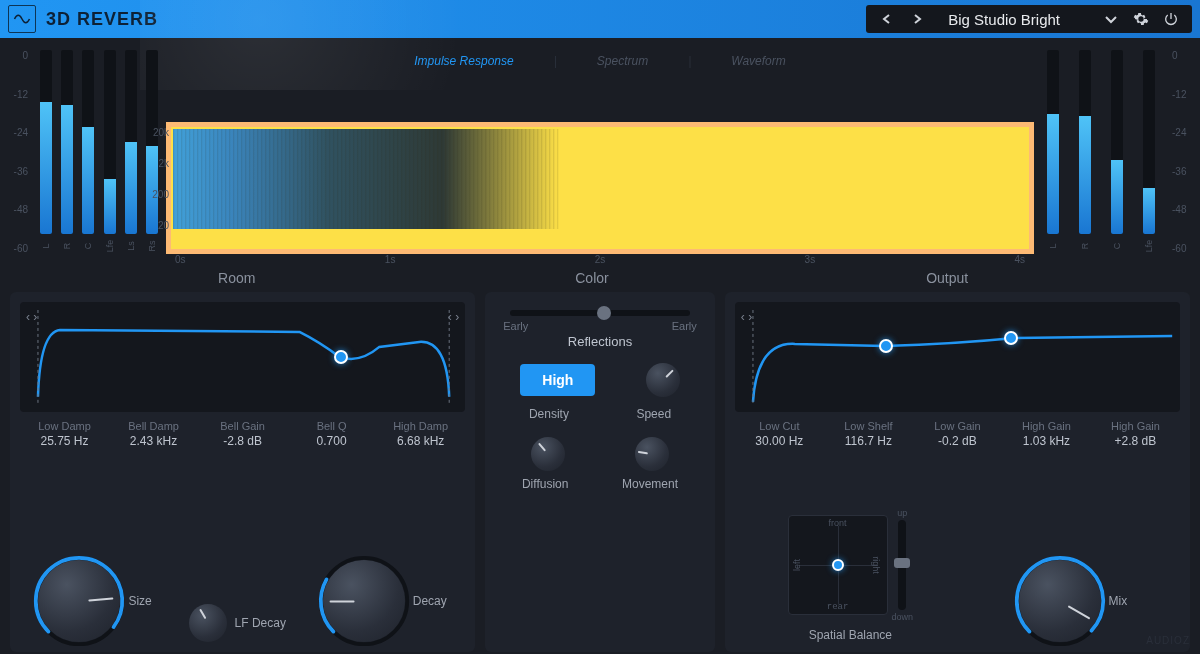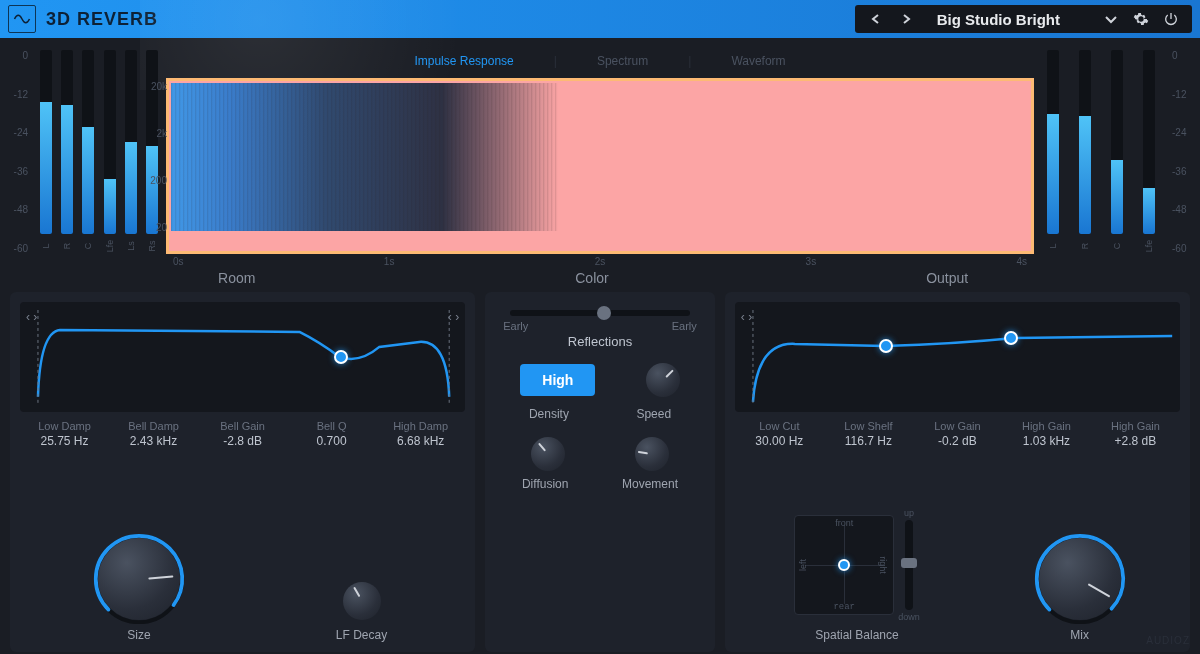--- a/index.html
+++ b/index.html
@@ -5,39 +5,39 @@
 * { margin: 0; padding: 0; box-sizing: border-box; font-family: -apple-system, BlinkMacSystemFont, "Segoe UI", Arial, sans-serif; }
 body { background: #1a1d24; color: #9fa5b0; width: 1200px; height: 654px; overflow: hidden; font-size: 13px; }
 
 .header { height: 38px; background: linear-gradient(90deg, #2196f3 0%, #1976d2 100%); display: flex; align-items: center; padding: 0 8px; position: relative; }
 .header::before { content:""; position:absolute; left:140px; top:-50px; width:400px; height:140px; background: radial-gradient(circle at 30% 50%, rgba(255,255,255,0.08) 0%, transparent 70%); pointer-events:none; }
 .logo-box { width: 28px; height: 28px; border: 1px solid #0d3556; display: flex; align-items: center; justify-content: center; margin-right: 10px; border-radius: 2px; }
 .logo-box svg { width: 18px; height: 18px; }
 .title { font-weight: 600; font-size: 18px; color: #0d2136; letter-spacing: 1px; }
 .header-right { margin-left: auto; display: flex; align-items: center; gap: 12px; background: #14171d; height: 28px; padding: 0 12px; border-radius: 3px; }
 .nav-btn { width: 18px; height: 18px; display: flex; align-items: center; justify-content: center; cursor: pointer; color: #cfd3da; }
-.preset-name { color: #e8eaed; font-size: 15px; font-weight: 700; padding: 0 30px 0 10px; }
+.preset-name { color: #e8eaed; font-size: 15px; font-weight: 400; padding: 0 30px 0 10px; }
 .hdr-icon { width: 18px; height: 18px; cursor: pointer; color: #cfd3da; display:flex; align-items:center; justify-content:center;}
 
 .viz-section { height: 222px; display: flex; padding: 12px 10px 6px 10px; gap: 6px; }
 .meter-group { width: 150px; display: flex; flex-direction: column; }
 .meter-bars { flex: 1; display: flex; gap: 6px; align-items: flex-end; position: relative; }
 .meter-scale { display: flex; flex-direction: column; justify-content: space-between; height: 100%; font-size: 10px; color: #4a5260; text-align: right; padding-right: 4px; width: 22px; }
 .meter-scale.right { text-align: left; padding-left: 4px; padding-right: 0; }
 .bar-col { flex: 1; display: flex; flex-direction: column; align-items: center; gap: 4px; height: 100%; }
 .bar-bg { flex: 1; width: 12px; background: #0f1217; border-radius: 2px; position: relative; overflow: hidden; }
 .bar-fill { position: absolute; bottom: 0; width: 100%; background: linear-gradient(180deg, #4fc3f7 0%, #1976d2 100%); }
 .bar-label { font-size: 9px; color: #4a5260; transform: rotate(-90deg); width: 12px; height: 16px; display: flex; align-items: center; justify-content: center; }
 
 .spectro-area { flex: 1; display: flex; flex-direction: column; }
-.viz-tabs { display: flex; justify-content: center; gap: 40px; padding: 4px 0 10px 0; font-size: 12px; }
+.viz-tabs { display: flex; justify-content: center; gap: 40px; padding: 4px 0 10px 0; font-size: 12px; font-style: italic; }
 .viz-tab { color: #4a5260; cursor: pointer; }
 .viz-tab.active { color: #2196f3; }
 .tab-sep { color: #2a2f3a; }
-.spectro { flex: 1; background: #fca5a5; position: relative; border: 3px solid #fdba74; }
+.spectro { flex: 1; background: #fde047; position: relative; border: 5px solid #fdba74; margin-top: 44px; }
 .spectro-y { position: absolute; left: -30px; top: 0; bottom: 18px; width: 28px; display: flex; flex-direction: column; justify-content: space-between; font-size: 10px; color: #4a5260; text-align: right; }
 .spectro-x { position: absolute; bottom: -16px; left: 0; right: 0; display: flex; justify-content: space-between; font-size: 10px; color: #4a5260; padding: 0 4px; }
 .spectro-img { position: absolute; left: 2px; top: 2px; bottom: 20px; width: 45%; background: linear-gradient(90deg, #2196f3 0%, #1976d2 15%, #0d3a66 40%, #0b1d33 70%, transparent 100%); opacity: 0.85; }
 .spectro-img::after { content: ""; position: absolute; inset:0; background: repeating-linear-gradient(90deg, rgba(0,0,0,0.15) 0px, transparent 2px, transparent 4px); }
 
 .section-labels { display: flex; padding: 10px 16px 6px 0; }
 .section-label { text-align: center; color: #8a919e; font-size: 14px; }
 .sl-room { width: 480px; }
 .sl-color { width: 240px; }
 .sl-output { width: 480px; }
@@ -52,21 +52,21 @@
 .eq-curve { position: absolute; inset: 0; }
 .eq-handle { position: absolute; width: 14px; height: 14px; background: #2196f3; border: 2px solid #fff; border-radius: 50%; box-shadow: 0 0 6px rgba(33,150,243,0.8); transform: translate(-50%, -50%); cursor: pointer; }
 .eq-arrows { position: absolute; font-size: 12px; color: #7a828f; display:flex; gap:2px; }
 
 .param-row { display: flex; justify-content: space-around; font-size: 11px; }
 .param { text-align: center; flex: 1; }
 .param-label { color: #6a7280; font-size: 11px; }
 .param-value { color: #bfc5cf; font-size: 12px; margin-top: 2px; }
 
 .knob-row { display: flex; justify-content: space-around; align-items: flex-end; flex: 1; padding-top: 12px; }
-.knob-block { display: flex; flex-direction: column; align-items: center; gap: 8px; }
+.knob-block { display: flex; align-items: center; gap: 8px; }
 .knob { border-radius: 50%; background: radial-gradient(circle at 35% 30%, #4a5260 0%, #2a2f3a 60%, #1e222b 100%); position: relative; cursor: pointer; }
 .knob.lg { width: 82px; height: 82px; }
 .knob.md { width: 70px; height: 70px; }
 .knob.sm { width: 38px; height: 38px; }
 .knob.xs { width: 34px; height: 34px; }
 .knob-ring { position: absolute; inset: -6px; border-radius: 50%; }
 .knob-ring svg { width: 100%; height: 100%; transform: rotate(135deg); }
 .knob-ring circle { fill: none; stroke-width: 4; }
 .knob-ring .track { stroke: #0f1217; }
 .knob-ring .fill { stroke: #2196f3; stroke-linecap: round; }
@@ -301,20 +301,30 @@
           <div class="knob-tick" style="transform: translateX(-50%) rotate(85deg);"></div>
         </div>
         <div class="knob-label">Size</div>
       </div>
       <div class="knob-block">
         <div class="knob sm">
             <div class="knob-tick" style="transform: translateX(-50%) rotate(-30deg);"></div>
           </div>
         <div class="knob-label">LF Decay</div>
       </div>
+      <div class="knob-block">
+        <div class="knob lg">
+          <div class="knob-ring"><svg viewBox="0 0 100 100">
+                <circle class="track" cx="50" cy="50" r="46"></circle>
+                <circle class="fill" cx="50" cy="50" r="46" stroke-dasharray="60 289"></circle>
+              </svg></div>
+          <div class="knob-tick" style="transform: translateX(-50%) rotate(-90deg);"></div>
+        </div>
+        <div class="knob-label">Decay</div>
+      </div>
     </div>
   </div>
 
   <div class="panel color">
     <div class="slider-h">
         <div class="slider-h-thumb" style="left:52%;"></div>
       </div>
     <div class="slider-ends">
       <span>Early</span>
       <span>Early</span>

